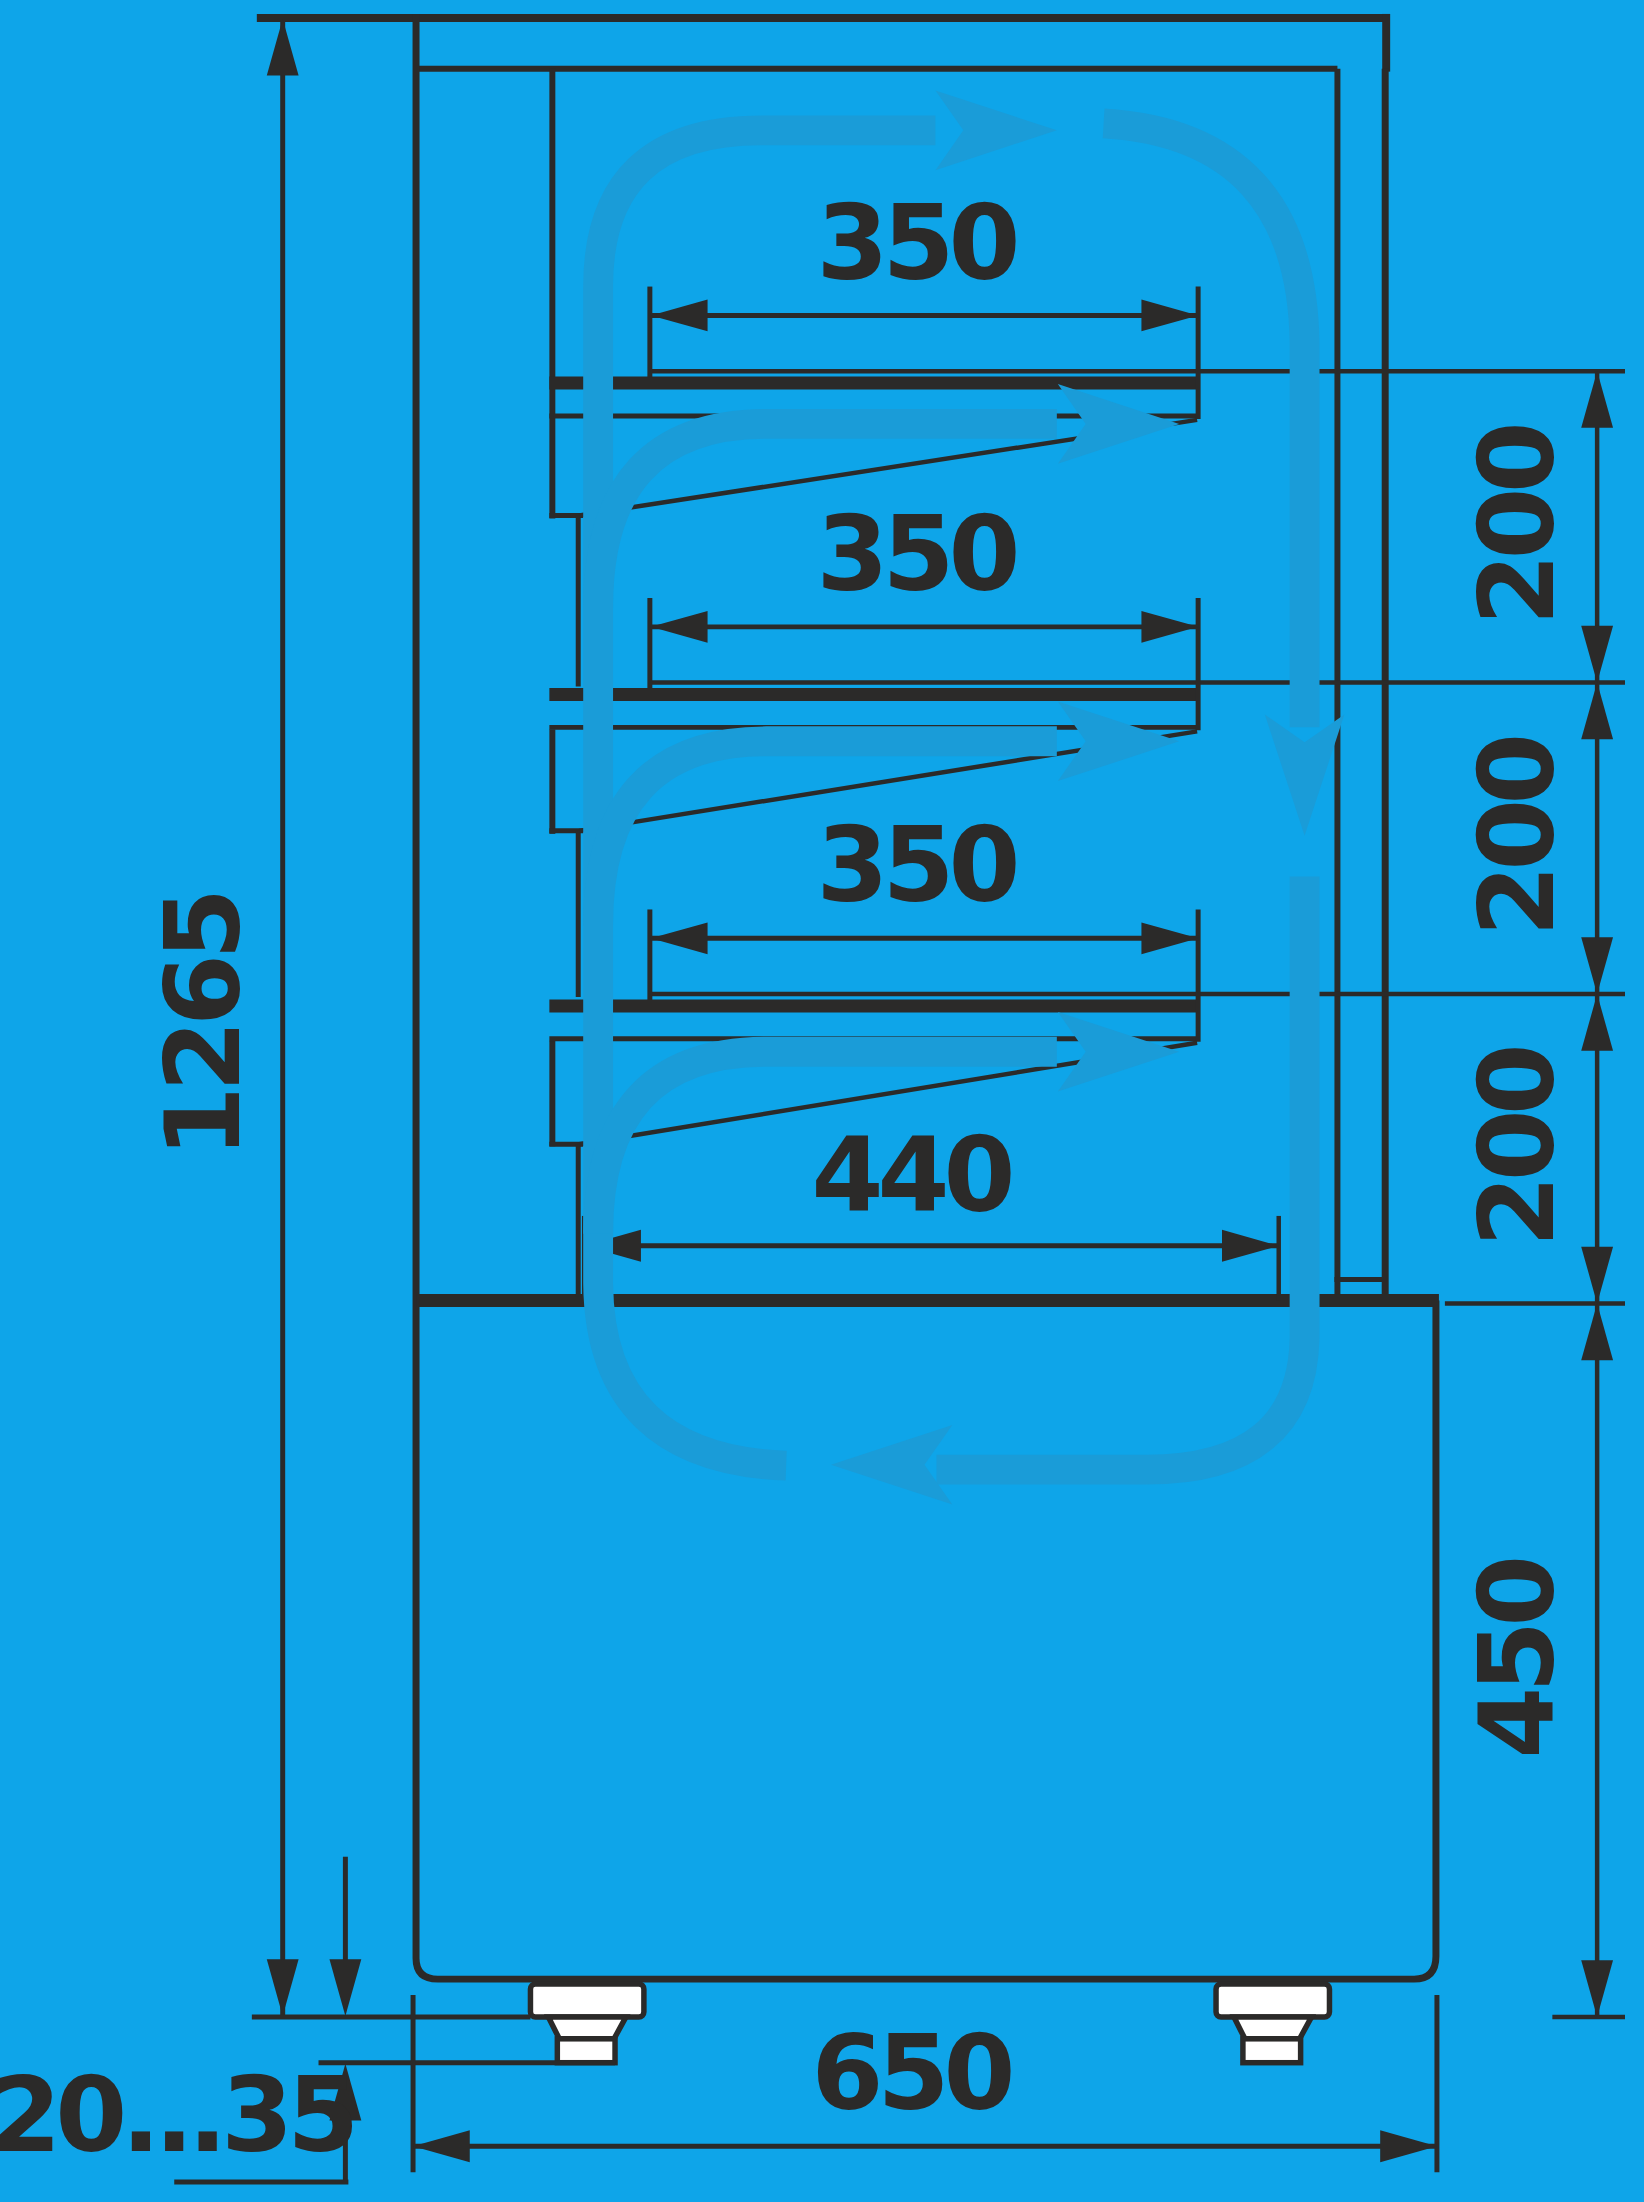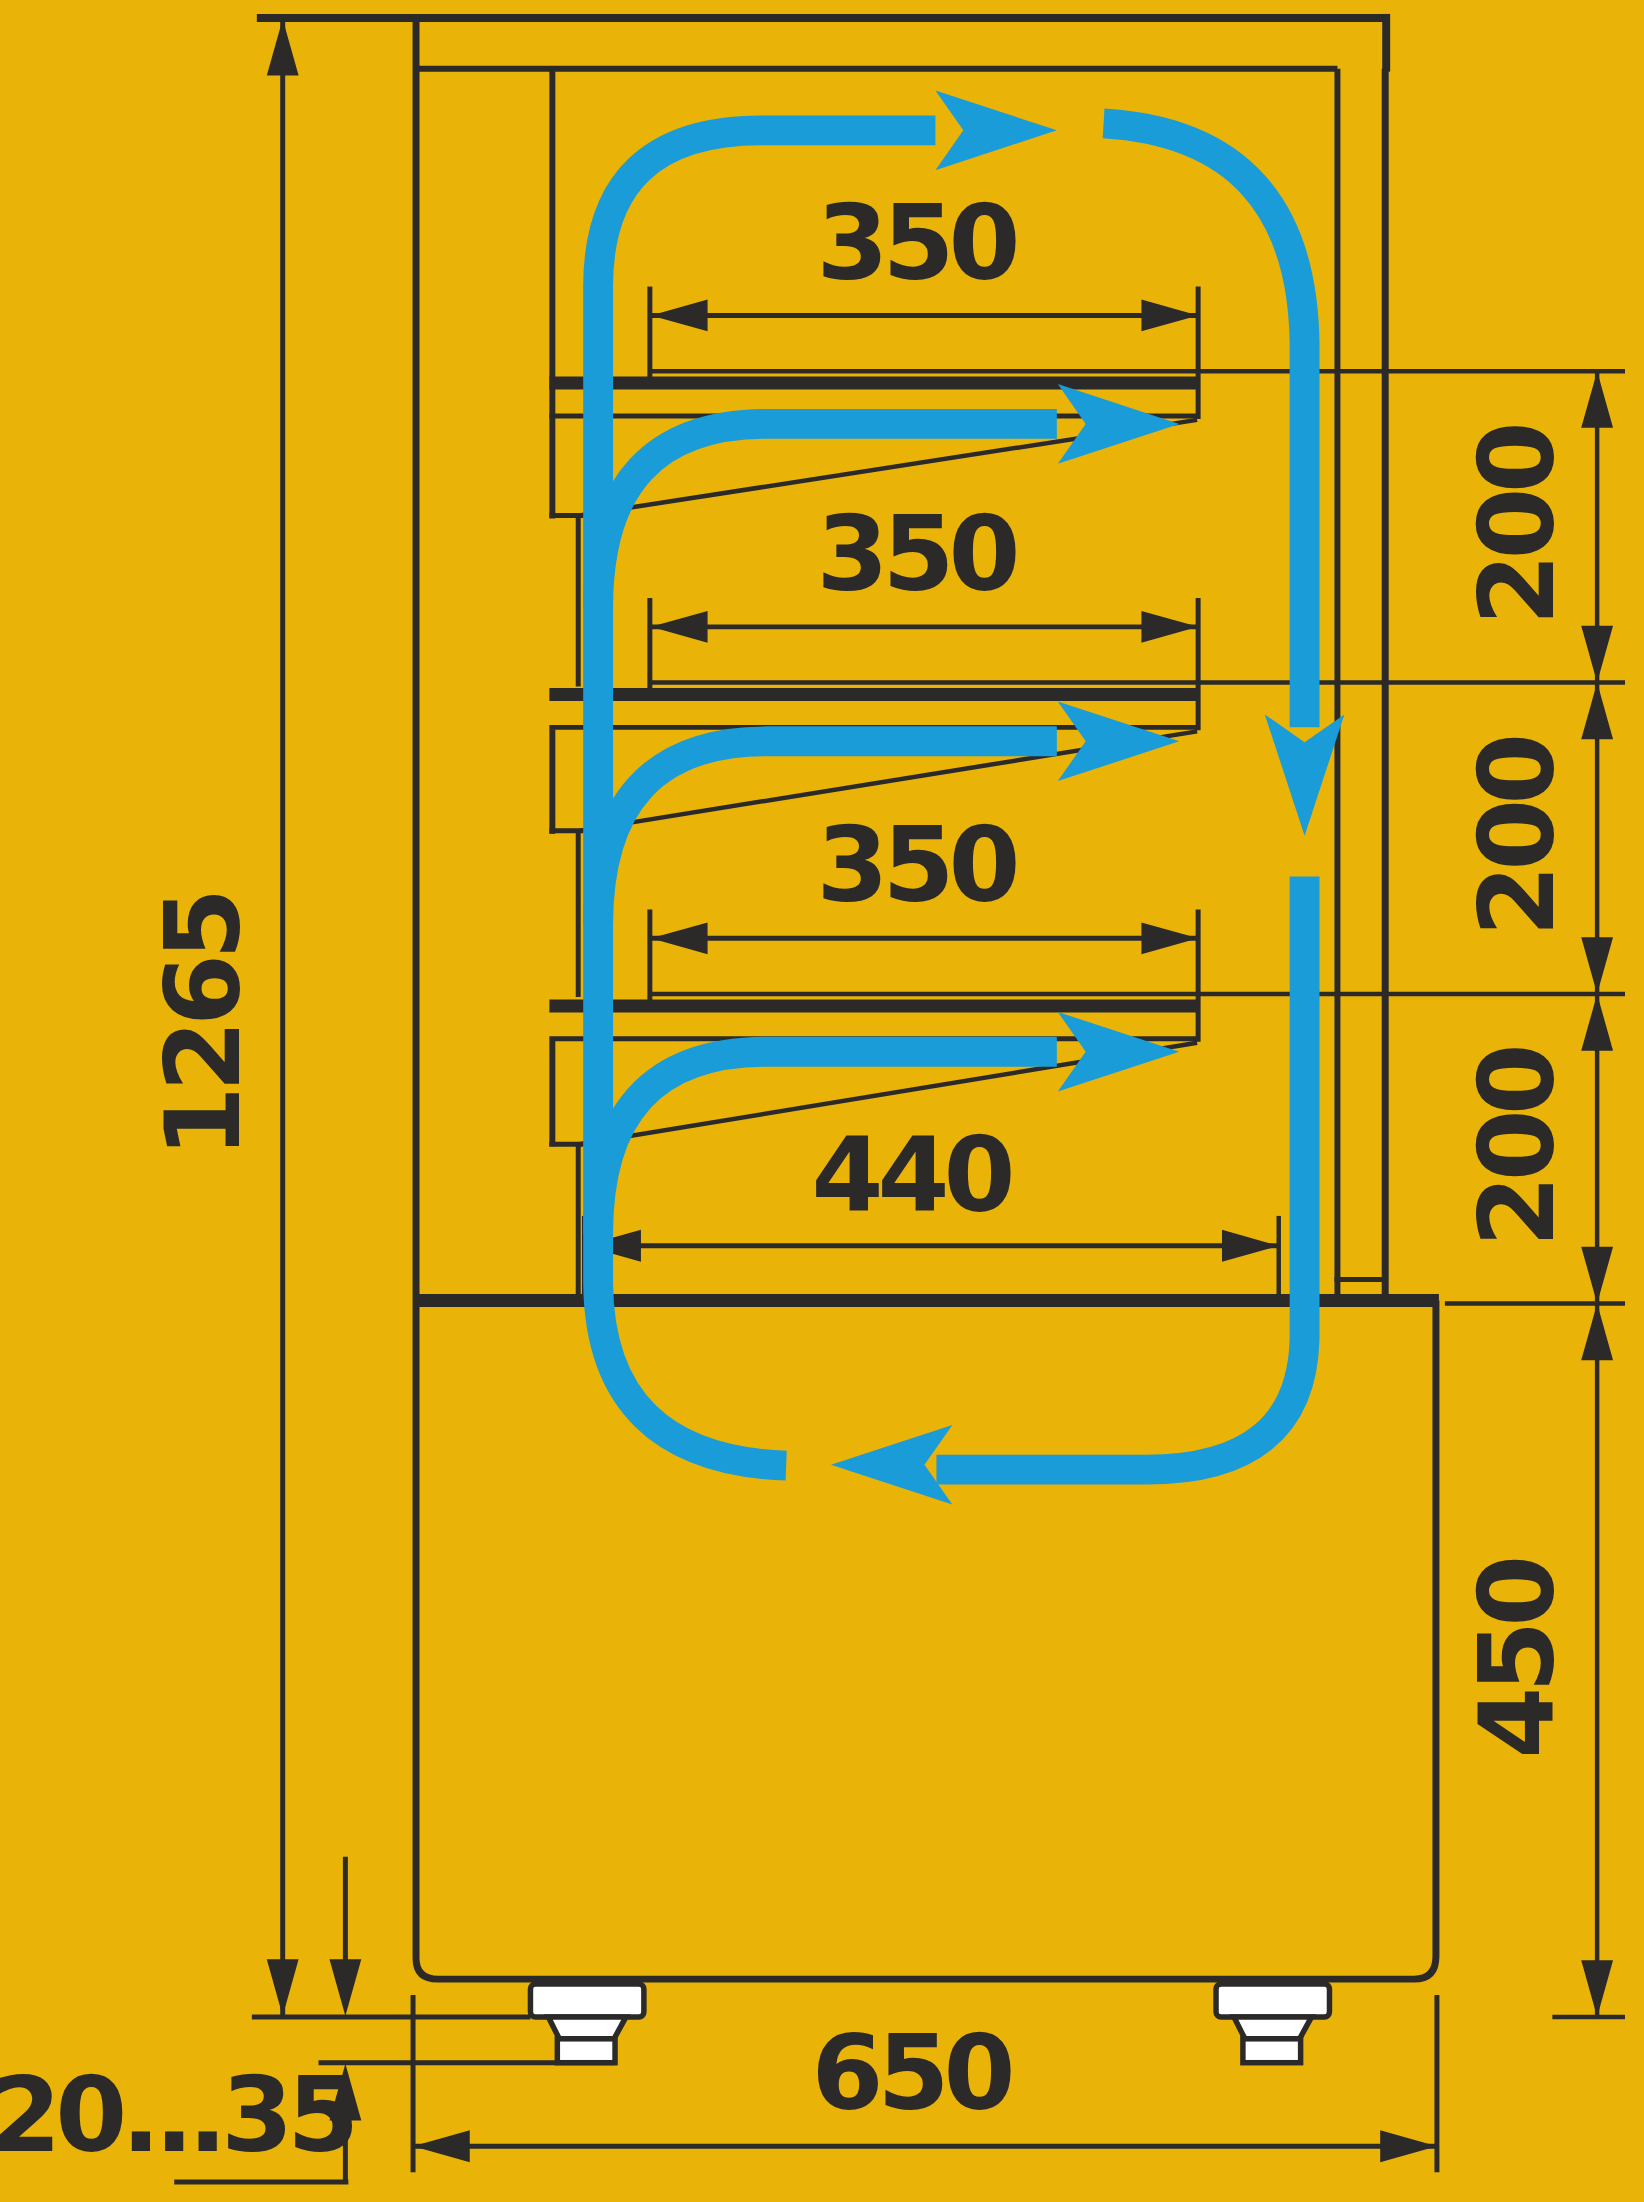--- a/index.html
+++ b/index.html
@@ -1,16 +1,16 @@
 <!DOCTYPE html>
 <html><head>
 <meta charset="utf-8">
 <style>
   html,body{margin:0;padding:0;background:#ffffff;}
-  .stage{width:1645px;height:2203px;position:relative;background:#eab308;overflow:hidden;}
+  .stage{width:1645px;height:2203px;position:relative;background:#0ea5e9;overflow:hidden;}
   svg{display:block;}
   text{font-family:"DejaVu Sans","Liberation Sans",sans-serif;font-weight:bold;fill:#2b2a29;letter-spacing:-6px;}
   .dim-text{font-size:104px;}
 </style>
 </head>
 <body>
 
 <div class="stage">
 <svg width="1645" height="2203" viewBox="0 0 1653 2214">
 

